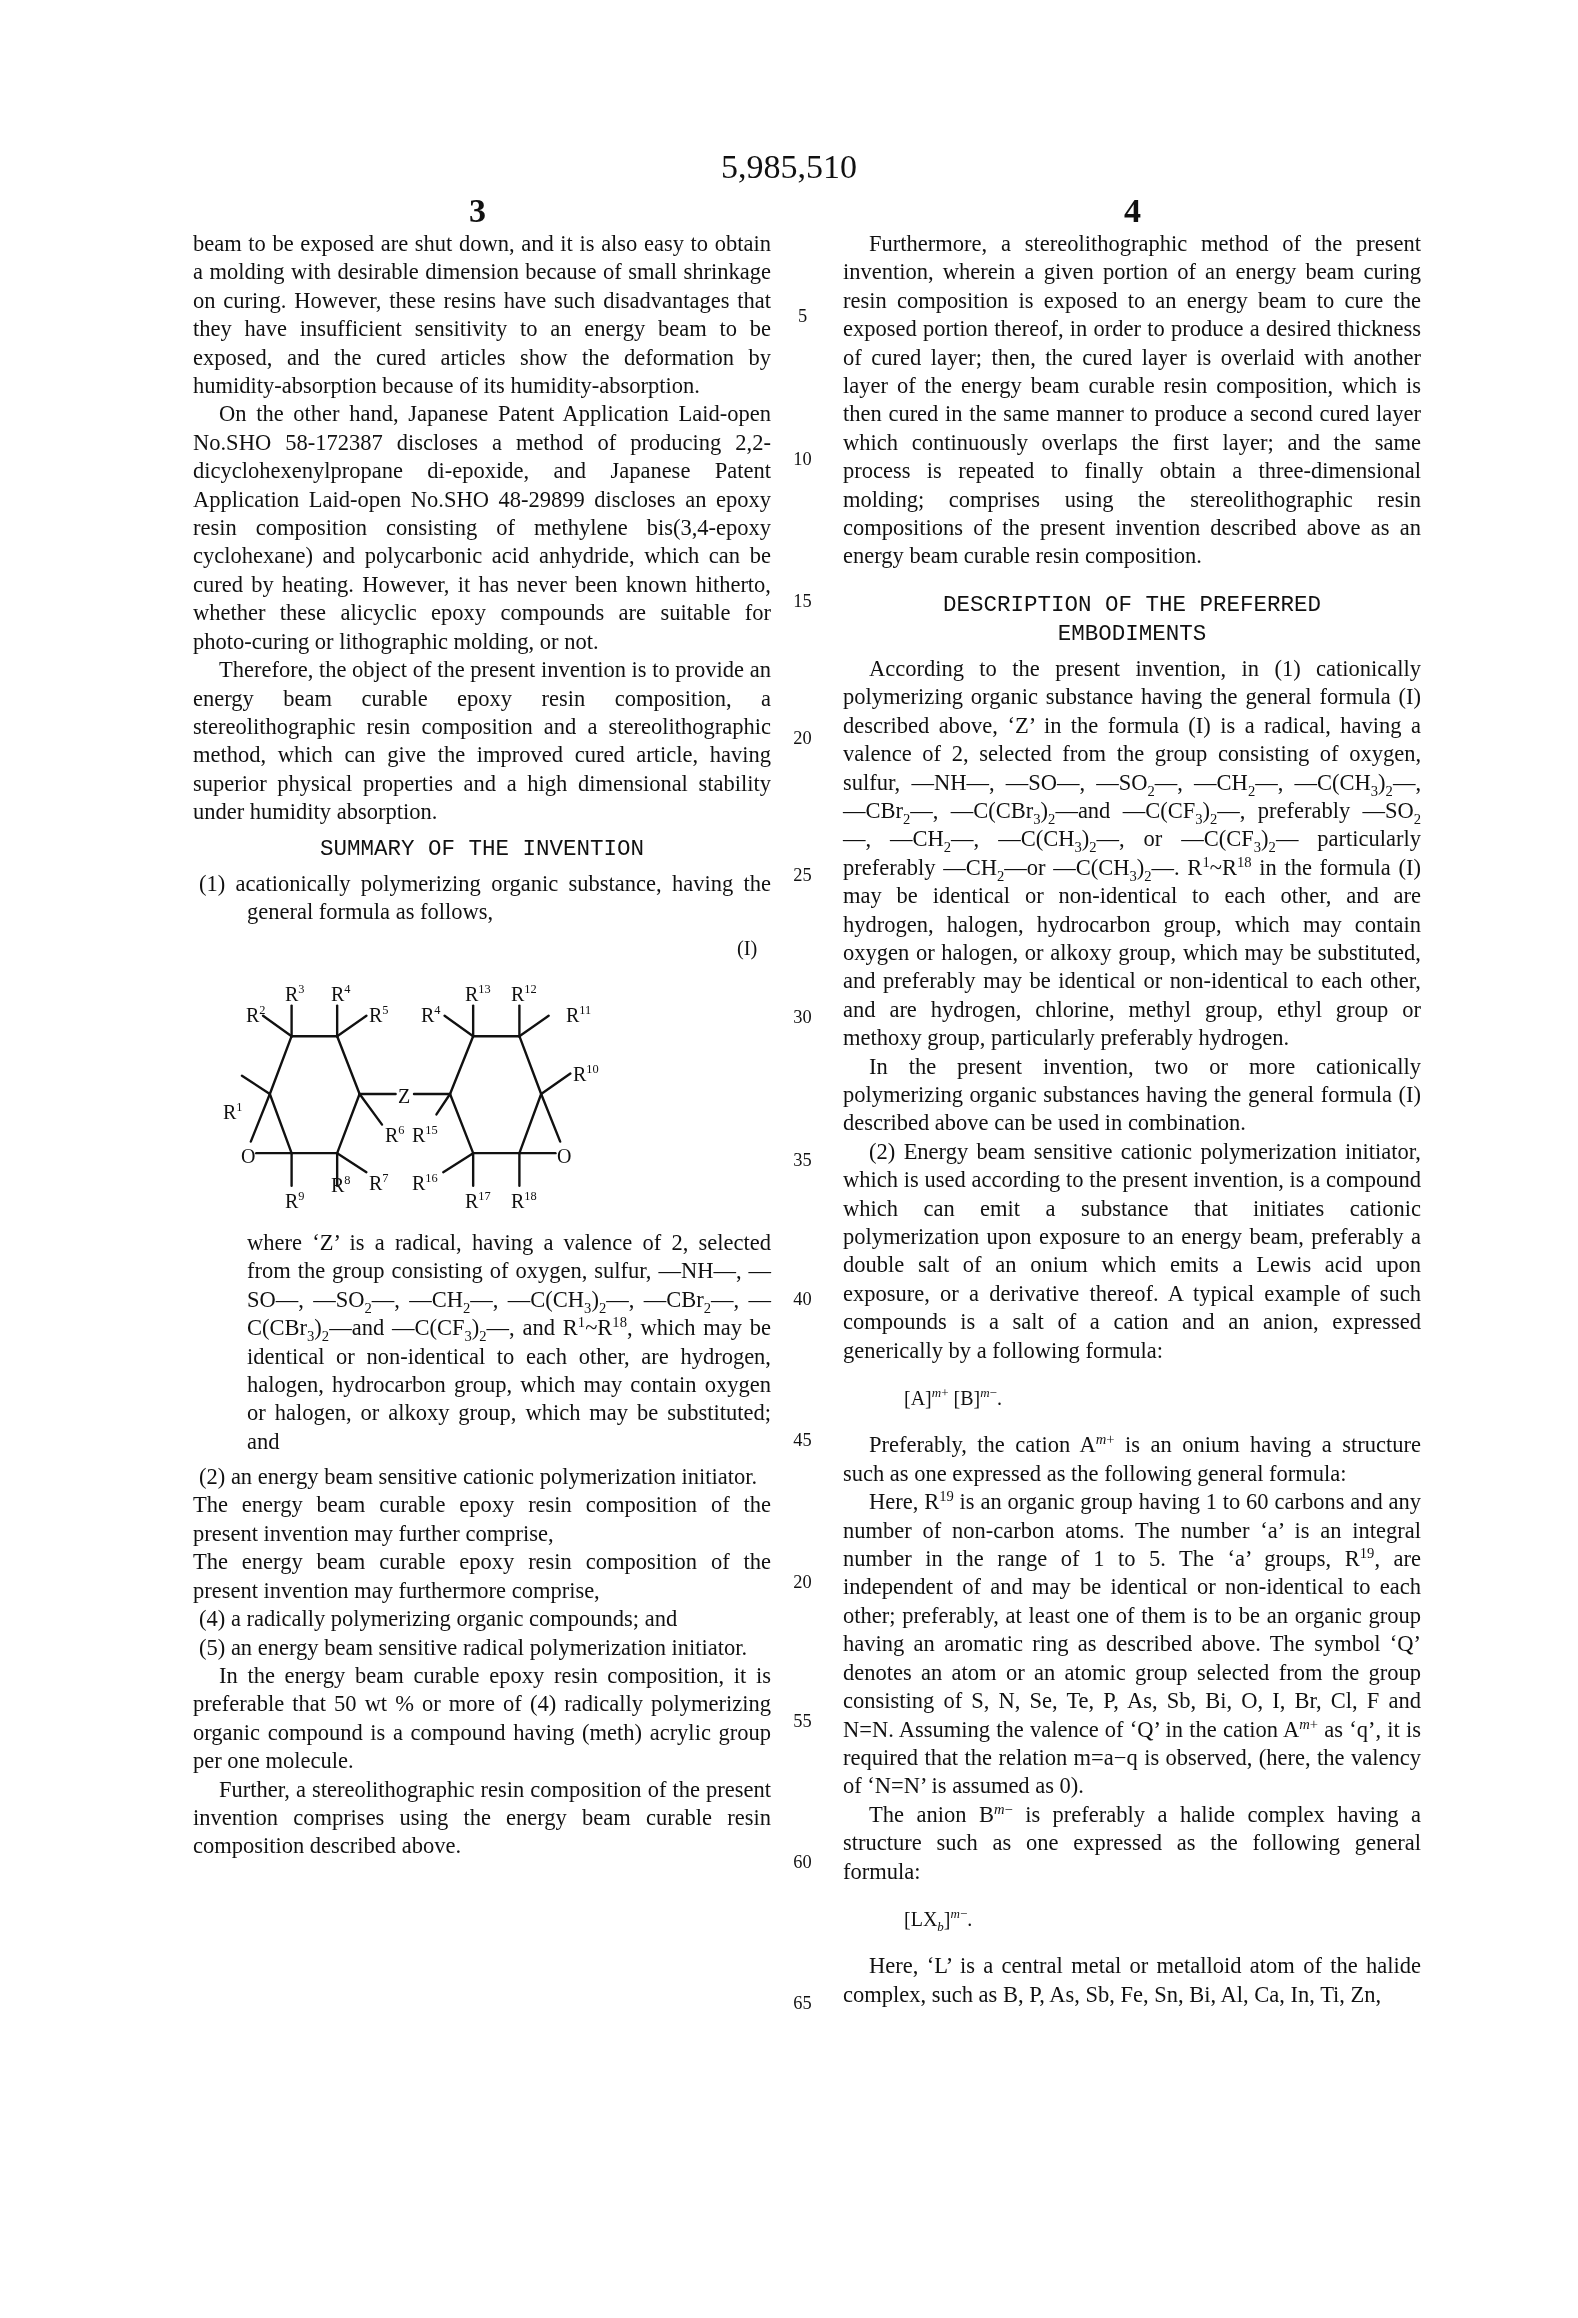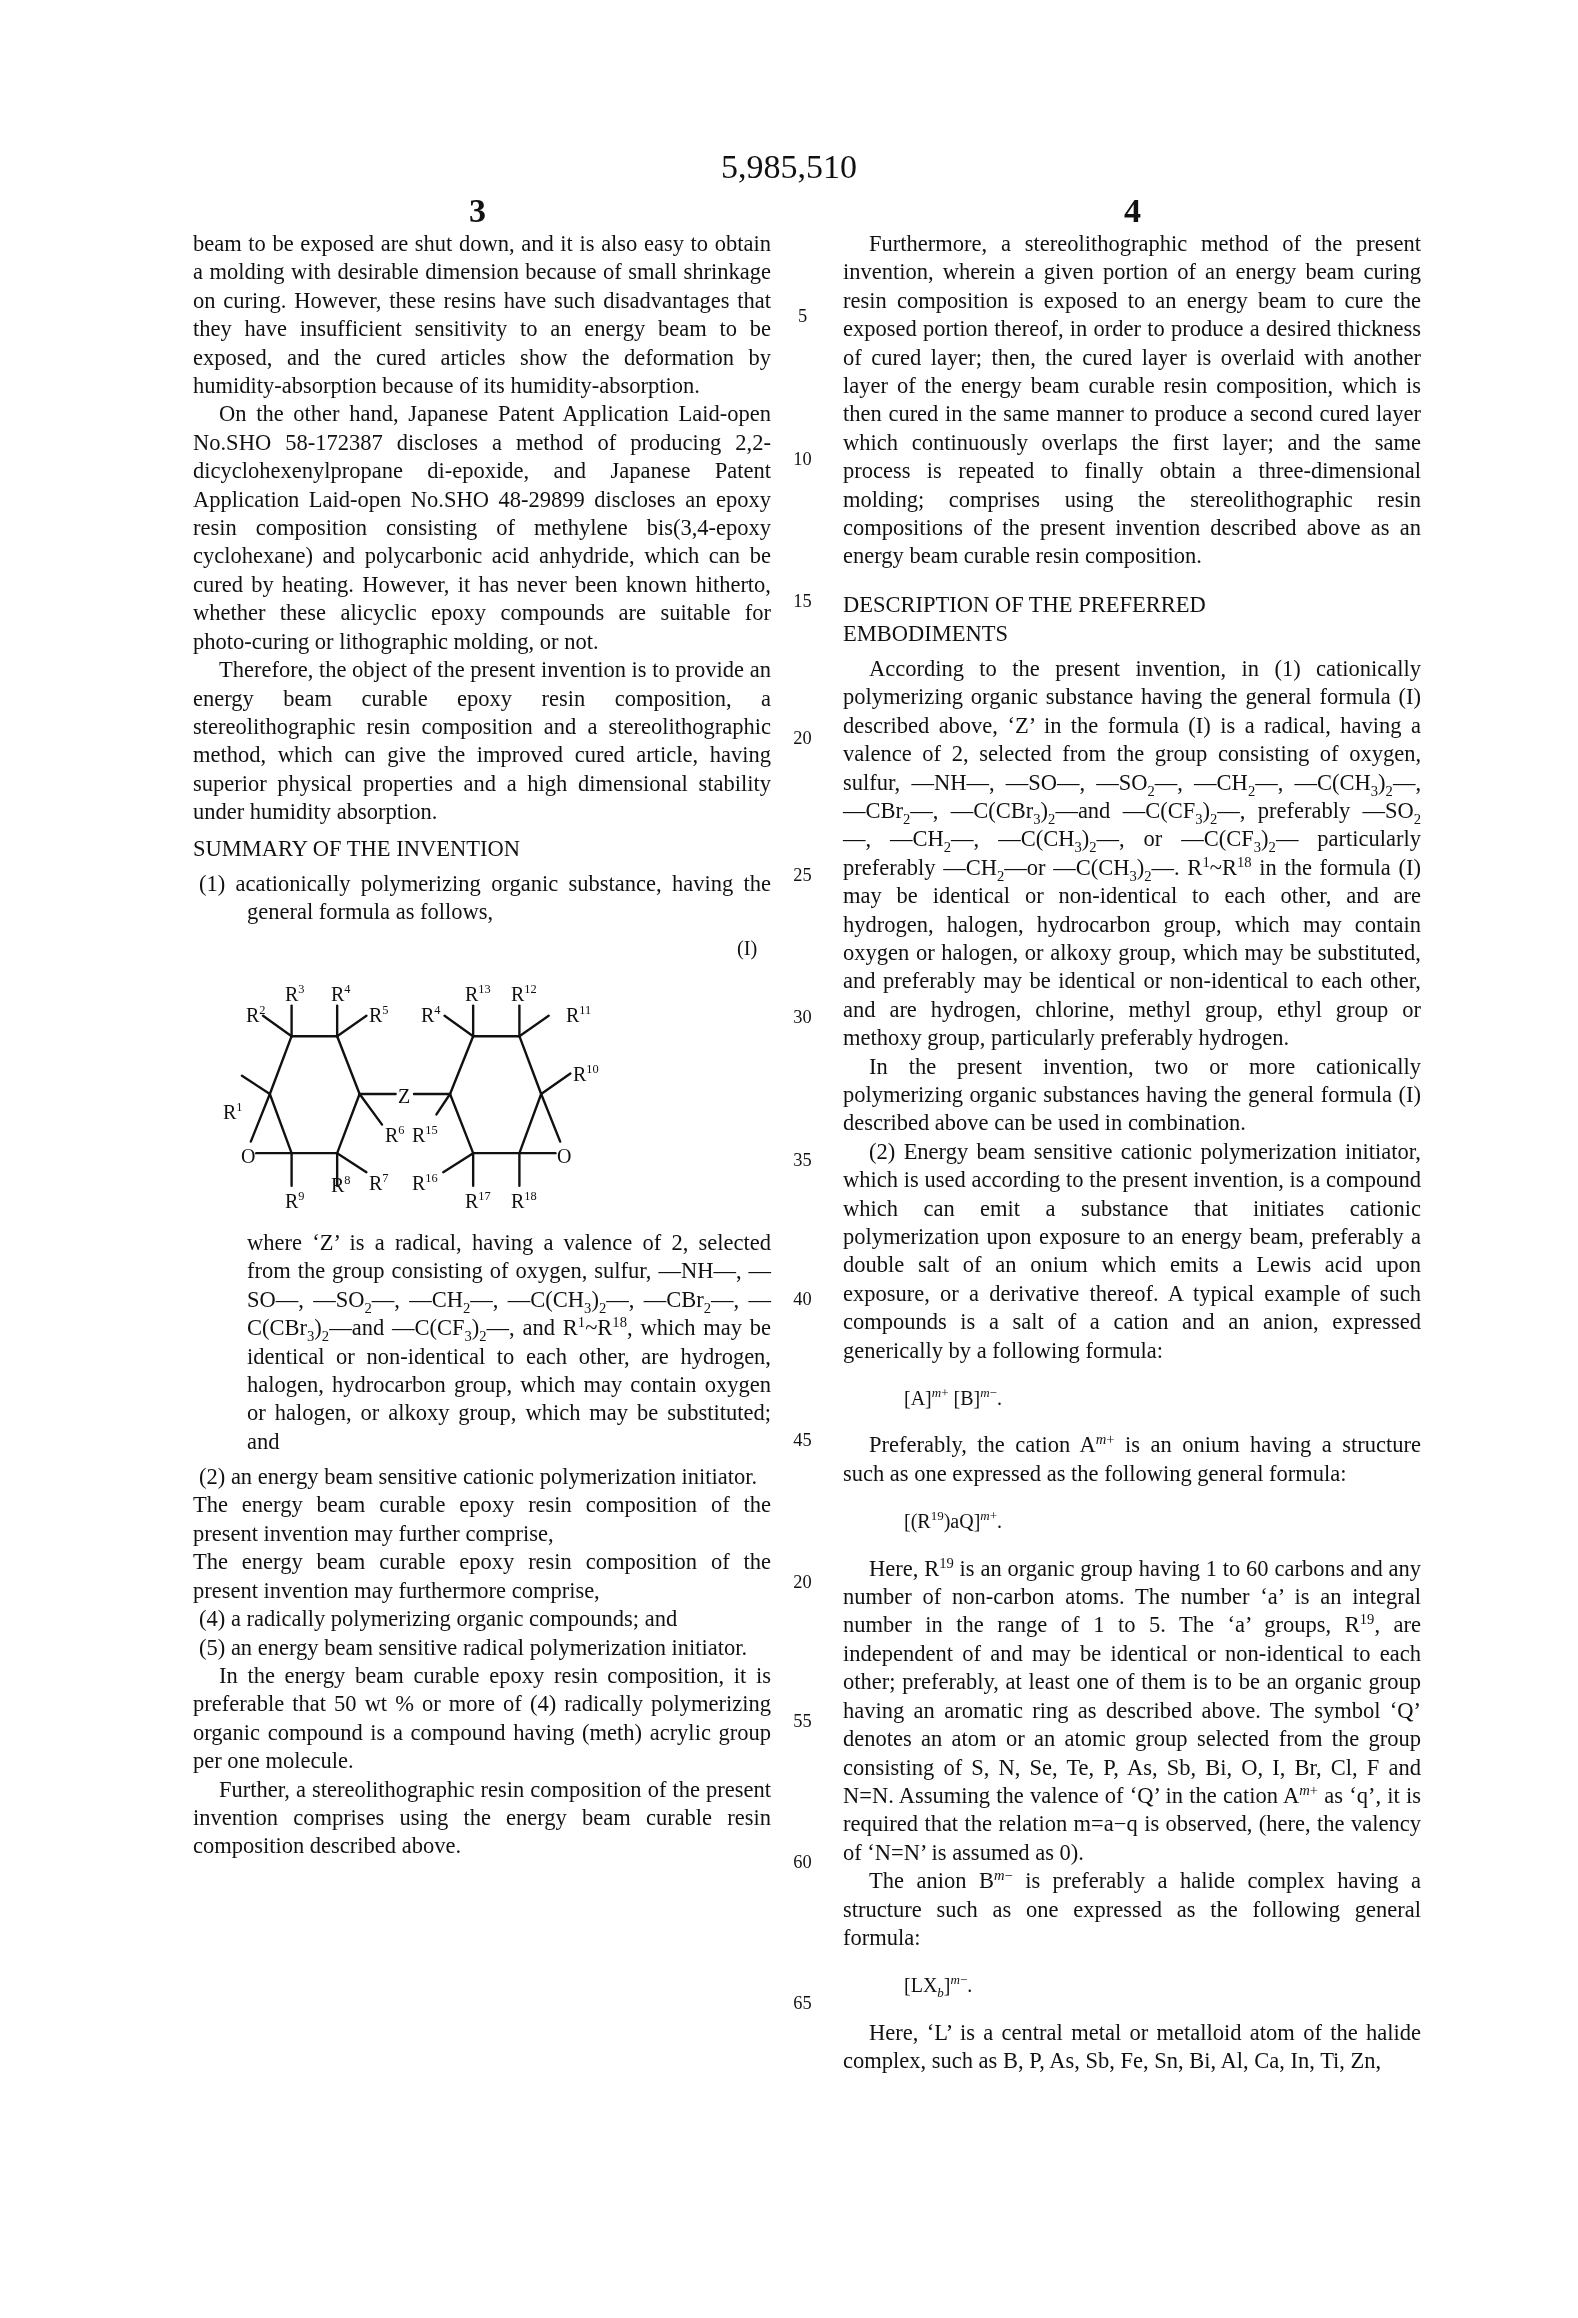--- a/index.html
+++ b/index.html
@@ -5,21 +5,21 @@
   html, body { margin: 0; padding: 0; background: #ffffff; }
   body { width: 1578px; height: 2319px; position: relative; overflow: hidden;
          font-family: "Liberation Serif", "DejaVu Serif", serif; color: #111; }
   .patno { position: absolute; top: 148px; left: 0; width: 1578px; text-align: center;
            font-size: 34px; letter-spacing: 0px; }
   .colno { position: absolute; top: 192px; font-size: 34px; font-weight: bold; }
   .col { position: absolute; top: 230px; width: 578px; font-size: 22.5px; line-height: 28.4px;
          text-align: justify; }
   .col p { margin: 0; }
   .ind { text-indent: 26px; }
-  .heading { margin: 8.2px 0 6.8px 0 !important; }
+  .heading { text-align: center; margin: 8.2px 0 6.8px 0 !important; font-family: Liberation Mono, monospace; }
   .item { padding-left: 48px; text-indent: -48px; }
   .formula { padding-left: 61px; margin: 19px 0 19px 0 !important; font-size: 20px; }
   .lineno { position: absolute; left: 782px; font-size: 18.4px; width: 41px; text-align: center; }
   sub, sup { font-size: 65%; line-height: 0; }
   .struct { position: relative; width: 578px; height: 286px; margin: 6.8px 0 9.5px 0; }
   .struct svg { position: absolute; left: 0; top: 0; }
   .fig-label { position: absolute; right: 13.6px; top: 0px; font-size: 20.4px; }
   .rlab { position: absolute; font-size: 20px; white-space: nowrap; }
   .rlab sup { font-size: 62%; }
 </style>
@@ -149,19 +149,18 @@
   <p class="ind">Furthermore, a stereolithographic method of the present invention, wherein a given portion of an energy beam curing resin composition is exposed to an energy beam to cure the exposed portion thereof, in order to produce a desired thickness of cured layer; then, the cured layer is overlaid with another layer of the energy beam curable resin composition, which is then cured in the same manner to produce a second cured layer which continuously overlaps the first layer; and the same process is repeated to finally obtain a three-dimensional molding; comprises using the stereolithographic resin compositions of the present invention described above as an energy beam curable resin composition.</p>
   <p class="heading" style="margin-top:20.4px !important;">
     <span>DESCRIPTION OF THE PREFERRED</span><br>
     <span>EMBODIMENTS</span>
   </p>
   <p class="ind">According to the present invention, in (1) cationically polymerizing organic substance having the general formula (I) described above, ‘Z’ in the formula (I) is a radical, having a valence of 2, selected from the group consisting of oxygen, sulfur, —NH—, —SO—, —SO<sub>2</sub>—, —CH<sub>2</sub>—, —C(CH<sub>3</sub>)<sub>2</sub>—, —CBr<sub>2</sub>—, —C(CBr<sub>3</sub>)<sub>2</sub>—and —C(CF<sub>3</sub>)<sub>2</sub>—, preferably —SO<sub>2</sub>—, —CH<sub>2</sub>—, —C(CH<sub>3</sub>)<sub>2</sub>—, or —C(CF<sub>3</sub>)<sub>2</sub>— particularly preferably —CH<sub>2</sub>—or —C(CH<sub>3</sub>)<sub>2</sub>—. R<sup>1</sup>~R<sup>18</sup> <span>in the formula (I) may be identical or non-identical to each other, and are hydrogen, halogen, hydrocarbon group, which may contain oxygen or halogen, or alkoxy group, which may be substituted, and preferably may be identical or non-identical to each other, and are hydrogen, chlorine, methyl group, ethyl group or methoxy group, particularly preferably hydrogen.</span></p>
   <p class="ind">In the present invention, two or more cationically polymerizing organic substances having the general formula (I) described above can be used in combination.</p>
   <p class="ind">(2) Energy beam sensitive cationic polymerization initiator, which is used according to the present invention, is a compound which can emit a substance that initiates cationic polymerization upon exposure to an energy beam, preferably a double salt of an onium which emits a Lewis acid upon exposure, or a derivative thereof. A typical example of such compounds is a salt of a cation and an anion, expressed generically by a following formula:</p>
   <p class="formula">[A]<sup><i>m</i>+</sup> [B]<sup><i>m</i>−</sup>.</p>
   <p class="ind">Preferably, the cation A<sup><i>m</i>+</sup> is an onium having a structure such as one expressed as the following general formula:</p>
-  <p class="formula">[(R<sup>19</sup>)aQ]<sup><i>m</i>+</sup>.</p>
   <p class="ind">Here, R<sup>19</sup> is an organic group having 1 to 60 carbons and any number of non-carbon atoms. The number ‘a’ is an integral number in the range of 1 to 5. The ‘a’ groups, R<sup>19</sup>, are independent of and may be identical or non-identical to each other; preferably, at least one of them is to be an organic group having an aromatic ring as described above. The symbol ‘Q’ denotes an atom or an atomic group selected from the group consisting of S, N, Se, Te, P, As, Sb, Bi, O, I, Br, Cl, F and N=N. Assuming the valence of ‘Q’ in the cation A<sup><i>m</i>+</sup> as ‘q’, it is required that the relation m=a−q is observed, (here, the valency of ‘N=N’ is assumed as 0).</p>
   <p class="ind">The anion B<sup><i>m</i>−</sup> is preferably a halide complex having a structure such as one expressed as the following general formula:</p>
   <p class="formula">[LX<sub><i>b</i></sub>]<sup><i>m</i>−</sup>.</p>
   <p class="ind">Here, ‘L’ is a central metal or metalloid atom of the halide complex, such as B, P, As, Sb, Fe, Sn, Bi, Al, Ca, In, Ti, Zn,</p>
 </div>
 
 
 </body></html>

